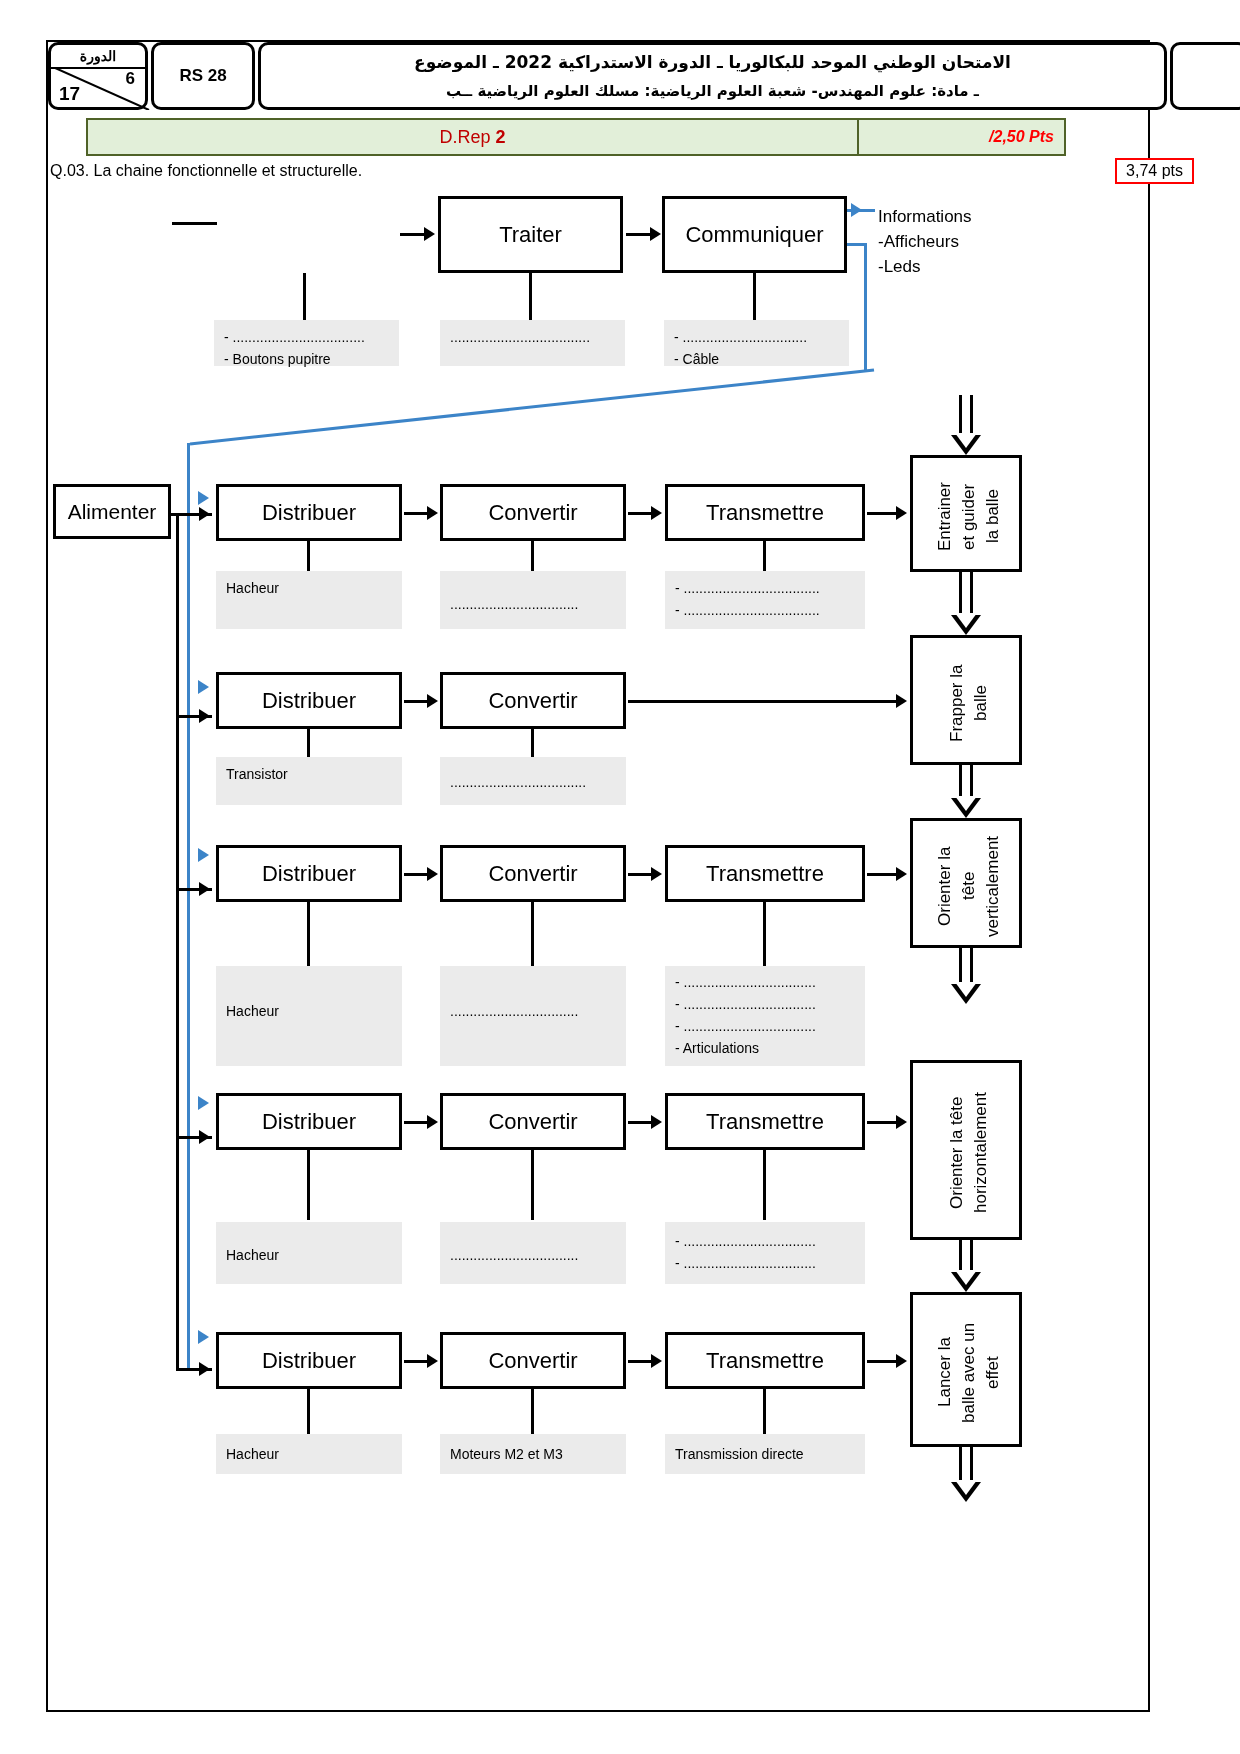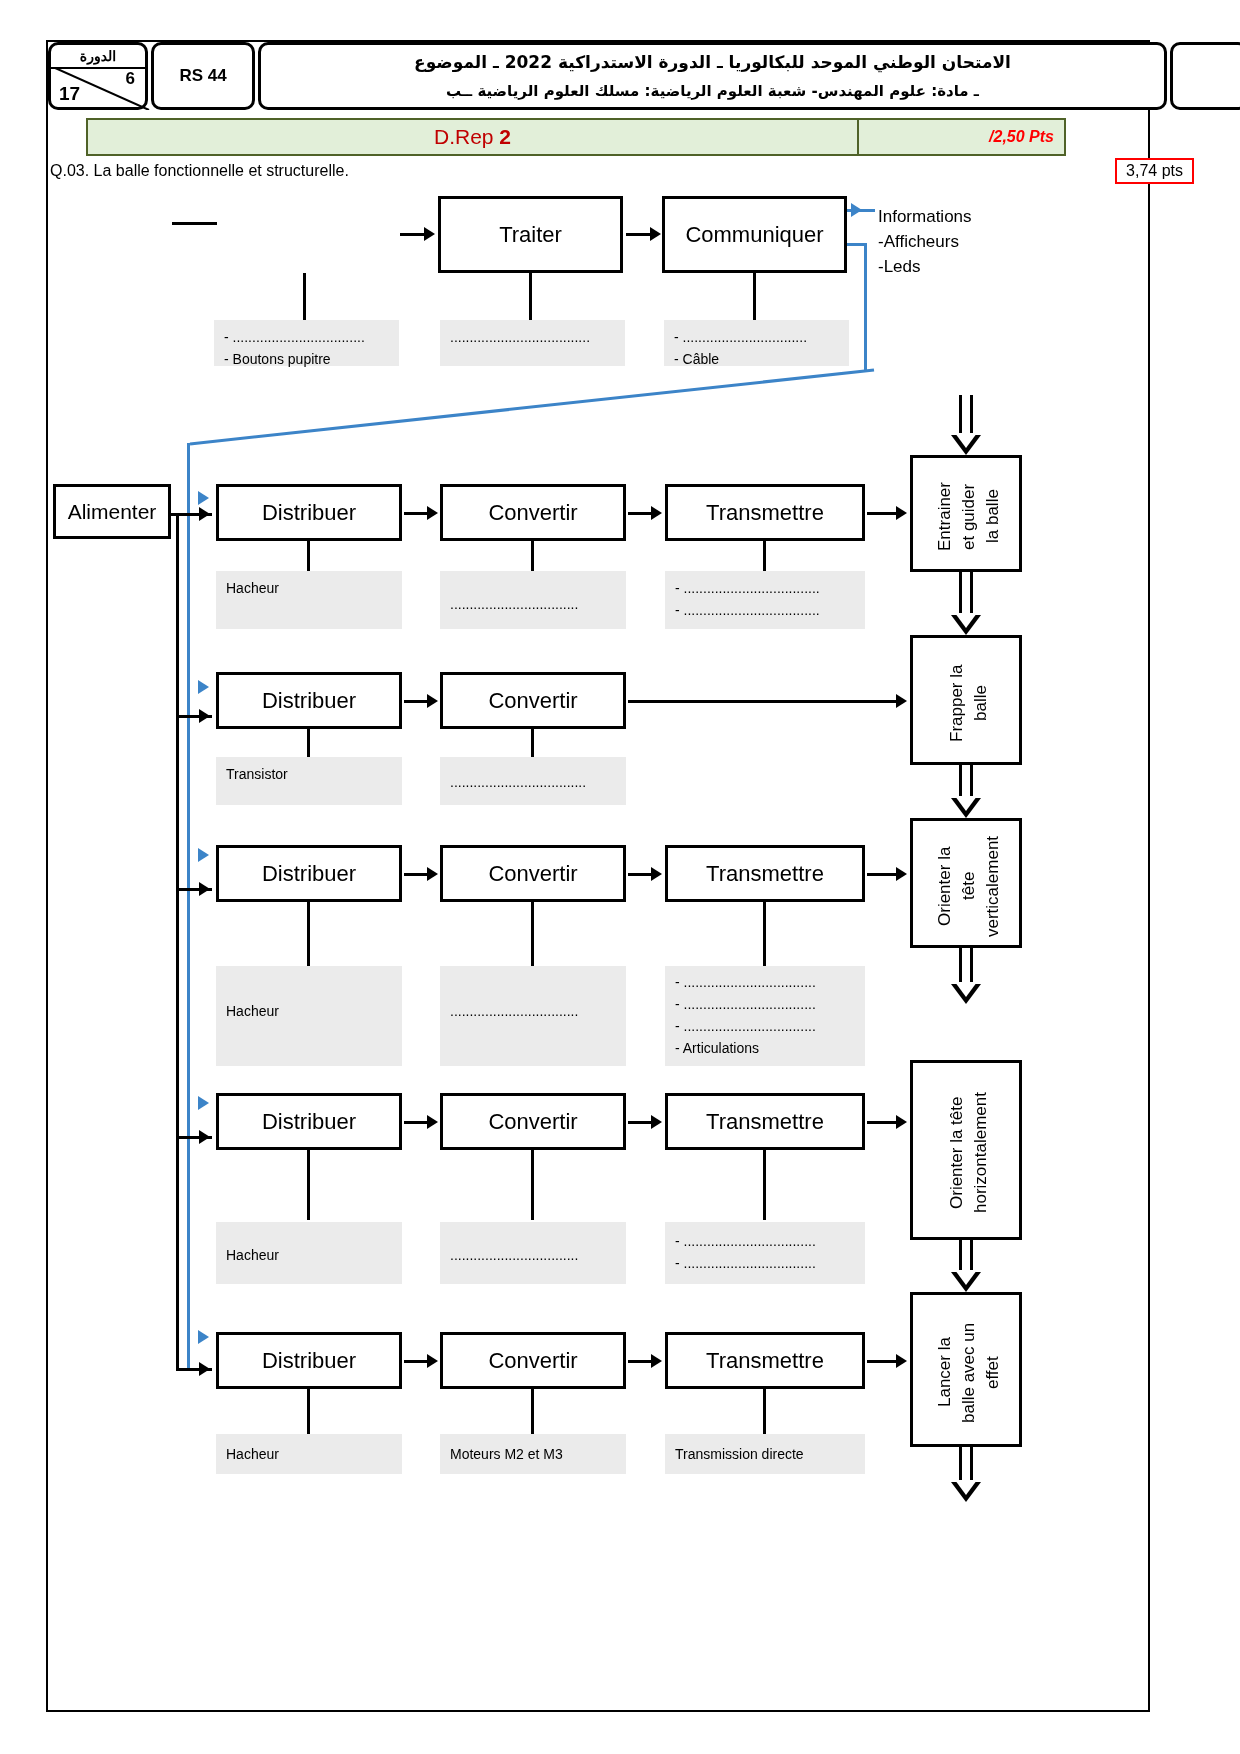--- a/index.html
+++ b/index.html
@@ -19,21 +19,21 @@
   .rsbox{width:104px;font-size:17px;font-weight:bold;}
   .titlebox{width:909px;flex-direction:column;padding:2px 10px;}
   .titlebox div{width:100%;text-align:center;direction:rtl;font-weight:bold;font-family:"DejaVu Sans",sans-serif;}
   .t1{font-size:17px;line-height:30px;}
   .t2{font-size:15px;line-height:28px;}
   .endbox{width:78px;}
 
   
   .band{position:absolute;left:86px;top:118px;width:980px;height:38px;border:2px solid #4f6228;background:#e2efd9;box-sizing:border-box;display:flex;}
   .band .main{flex:1;display:flex;align-items:center;justify-content:center;border-right:2px solid #4f6228;}
-  .band .main .dr{color:#c00000;font-size:21px;}
+  .band .main .dr{color:#c00000;font-size:18px;}
   .band .main .dr b{font-weight:bold;}
   .band .pts{width:195px;display:flex;align-items:center;justify-content:flex-end;padding-right:10px;color:#ff0000;font-weight:bold;font-style:italic;font-size:16px;}
 
   
   .qline{position:absolute;left:50px;top:162px;font-size:16px;}
   .qline b{font-weight:normal;}
   .qpts{position:absolute;right:46px;top:158px;border:2px solid #ff0000;padding:2px 9px;font-size:16px;background:#fff;}
 
   
   .fbox{position:absolute;border:3px solid #000;background:#fff;box-sizing:border-box;display:flex;align-items:center;justify-content:center;font-size:22px;font-weight:400;}
@@ -66,38 +66,38 @@
     <div class="hdr-cell pagebox">
       <div class="lbl">الدورة</div>
       <div class="diag">
         <svg width="100" height="43">
             <line x1="2" y1="0" x2="98" y2="43" stroke="#000" stroke-width="2"></line>
           </svg>
       </div>
       <div class="num-r">6</div>
       <div class="num-l">17</div>
     </div>
-    <div class="hdr-cell rsbox">RS 44</div>
+    <div class="hdr-cell rsbox">RS 28</div>
     <div class="hdr-cell titlebox">
       <div class="t1">الامتحان الوطني الموحد للبكالوريا ـ الدورة الاستدراكية 2022 ـ الموضوع</div>
       <div class="t2">ـ مادة: علوم المهندس- شعبة العلوم الرياضية: مسلك العلوم الرياضية ــب</div>
     </div>
     <div class="hdr-cell endbox"></div>
   </div>
 
   <div class="band">
     <div class="main">
       <span class="dr"><span>D.Rep</span> <b>2</b></span>
     </div>
     <div class="pts">/2,50 Pts</div>
   </div>
 
   <div class="qline">
     <b>Q.03.</b>
-    <span>La balle fonctionnelle et structurelle.</span>
+    <span>La chaine fonctionnelle et structurelle.</span>
   </div>
   <div class="qpts">3,74 pts</div>
 
   <div class="hline" style="left:172px;top:222px;width:45px;"></div>
 
   <div class="hline" style="left:400px;top:233px;width:28px;"></div>
   <div class="arrowR" style="left:424px;top:227px;"></div>
 
   <div class="fbox" style="left:438px;top:196px;width:185px;height:77px;">Traiter</div>
   <div class="hline" style="left:626px;top:233px;width:28px;"></div>

